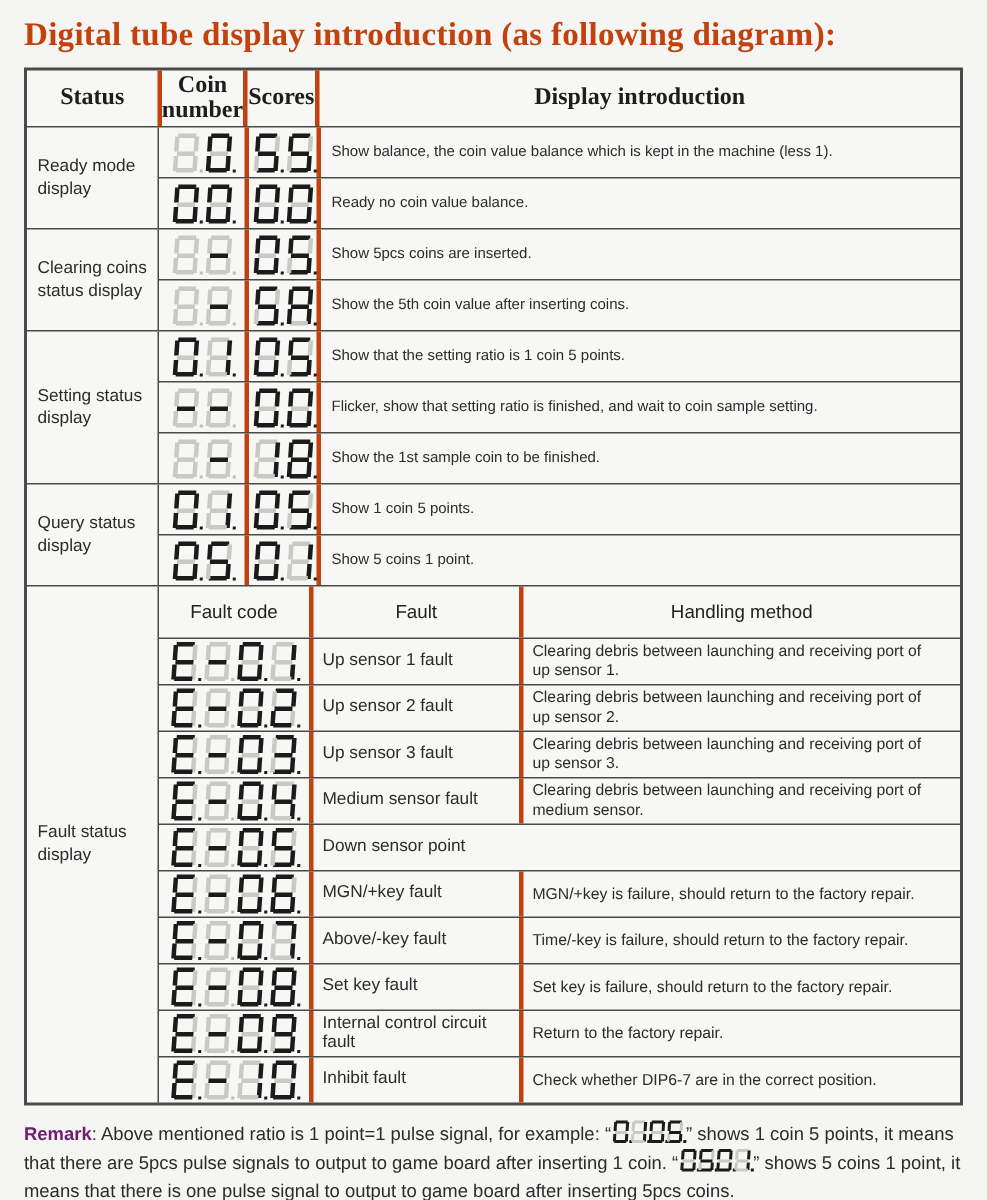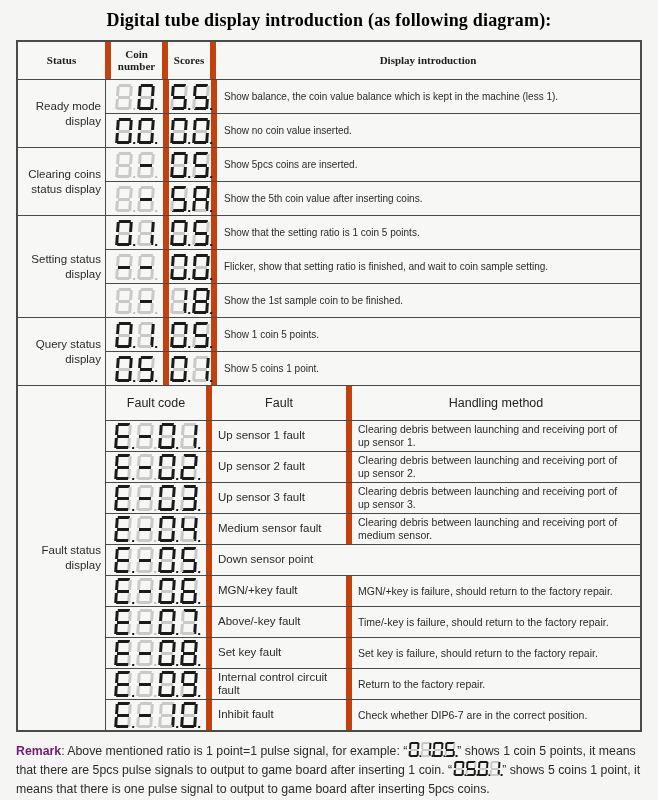--- a/index.html
+++ b/index.html
@@ -1,39 +1,39 @@
 <!DOCTYPE html>
 <html><head>
 <meta charset="utf-8">
 <style>
   html,body{margin:0;padding:0;background:#f5f5f3;width:658px;height:800px;overflow:hidden;}
   body{font-family:"Liberation Sans", sans-serif;color:#2b2b2b;}
   .page{box-sizing:border-box;width:658px;height:800px;padding:8px 16px 0 16px;}
 
-  .title{font-family:"Liberation Serif", serif;font-weight:bold;font-size:18px;color:#000000;
-         margin:2px 0 9px 0;letter-spacing:0.2px;white-space:nowrap;text-align:center;}
+  .title{font-family:"Liberation Serif", serif;font-weight:bold;font-size:22px;color:#c2410c;
+         margin:2px 0 9px 0;letter-spacing:0.2px;white-space:nowrap;}
 
   
   .dtable{border:2px solid #4a4a4a;background:#f7f7f5;}
   .row{display:flex;}
   .cell{box-sizing:border-box;display:flex;align-items:center;}
-  .bl{border-left:6px solid #c2410c;}
+  .bl{border-left:3px solid #c2410c;}
   .bt{border-top:1px solid #4a4a4a;}
 
-  .col-status{width:87px;text-align:right;}
+  .col-status{width:87px;}
   .col-coin{width:57px;}
   .col-scores{width:48px;}
   .col-intro{flex:1;}
   .col-fcode{width:100px;}
   .col-ffault{width:140px;}
   .col-fmethod{flex:1;}
 
   .thead{height:37px;}
   .thead .cell{justify-content:center;text-align:center;
-    font-family:"Liberation Serif", serif;font-weight:bold;font-size:11px;line-height:1.05;color:#1d1d1d;}
+    font-family:"Liberation Serif", serif;font-weight:bold;font-size:16px;line-height:1.05;color:#1d1d1d;}
 
   .sect{display:flex;}
   .sect-label{box-sizing:border-box;display:flex;align-items:center;padding:0 4px 0 7px;
     font-size:11.5px;line-height:1.3;}
   .sect-rows{flex:1;border-left:1px solid #4a4a4a;}
 
   .drow{height:33px;}
   .fhead{height:34px;text-align:center;}
   .fhead .cell{justify-content:center;font-size:12.5px;color:#222;}
   .frow{height:30px;}
@@ -186,21 +186,21 @@
                   <i class="seg seg-b on"></i>
                   <i class="seg seg-c on"></i>
                   <i class="seg seg-d on"></i>
                   <i class="seg seg-e on"></i>
                   <i class="seg seg-f on"></i>
                   <i class="seg seg-g"></i>
                   <i class="dot on"></i>
                 </span>
               </div>
             </div>
-          <div class="cell col-intro intro-cell bl">Show no coin value inserted.</div>
+          <div class="cell col-intro intro-cell bl">Ready no coin value balance.</div>
         </div>
       </div>
     </div>
 
     <div class="sect bt">
       <div class="sect-label col-status">Clearing coins status display</div>
       <div class="sect-rows">
         <div class="row drow">
           <div class="cell col-coin digits-cell">
               <div class="sevenseg">

